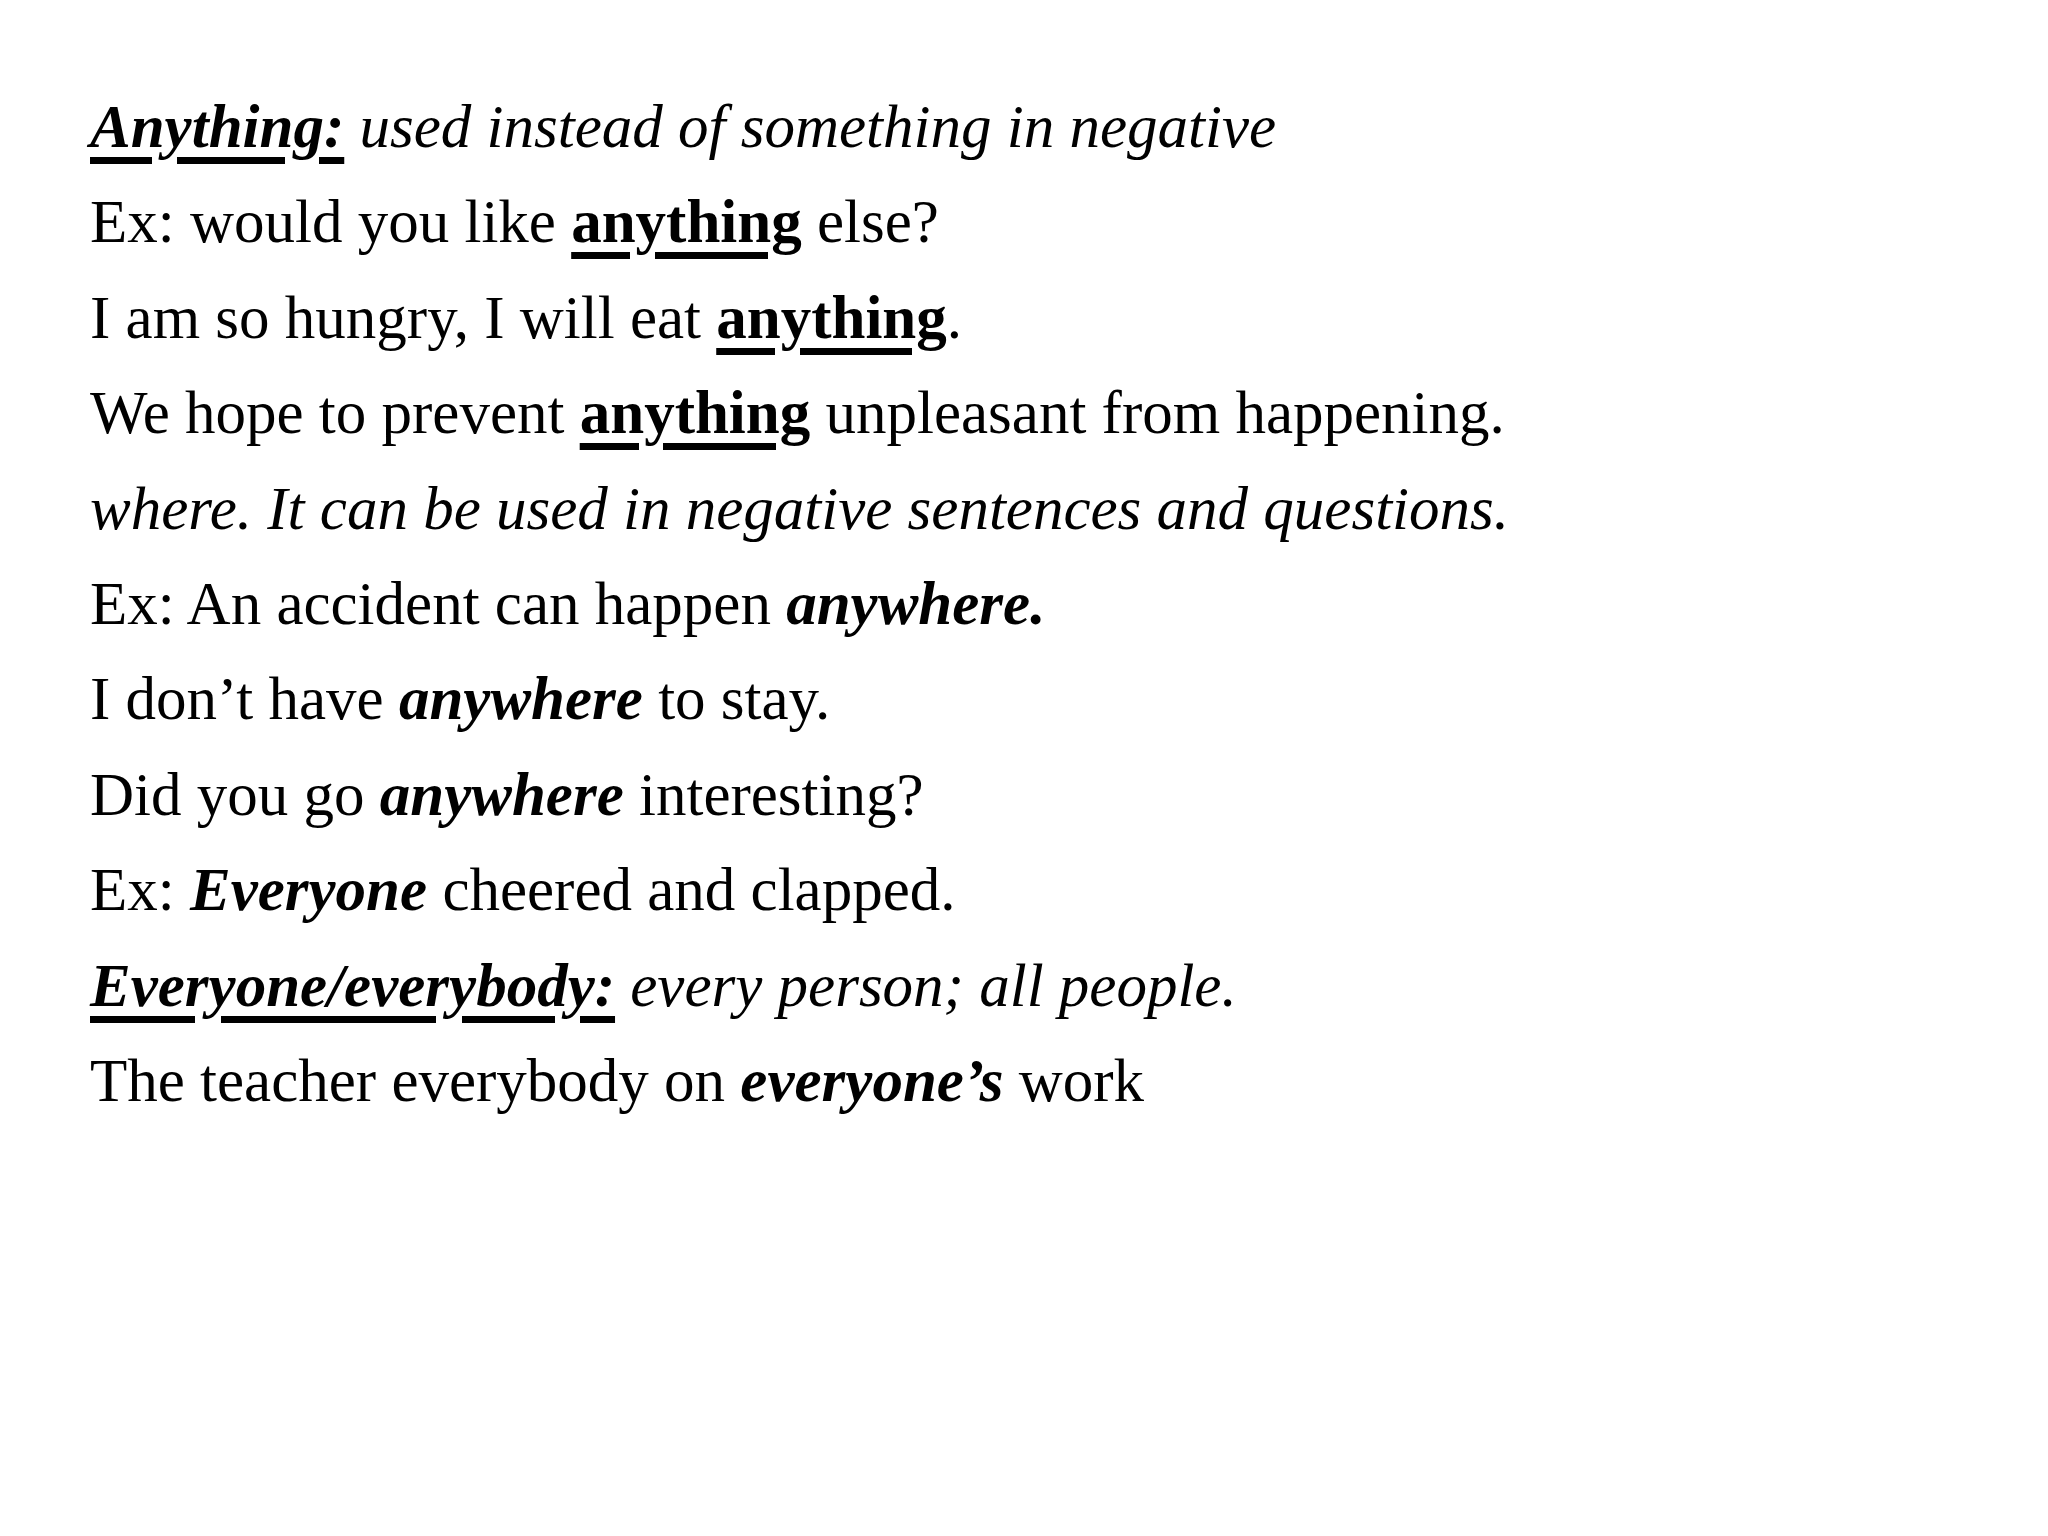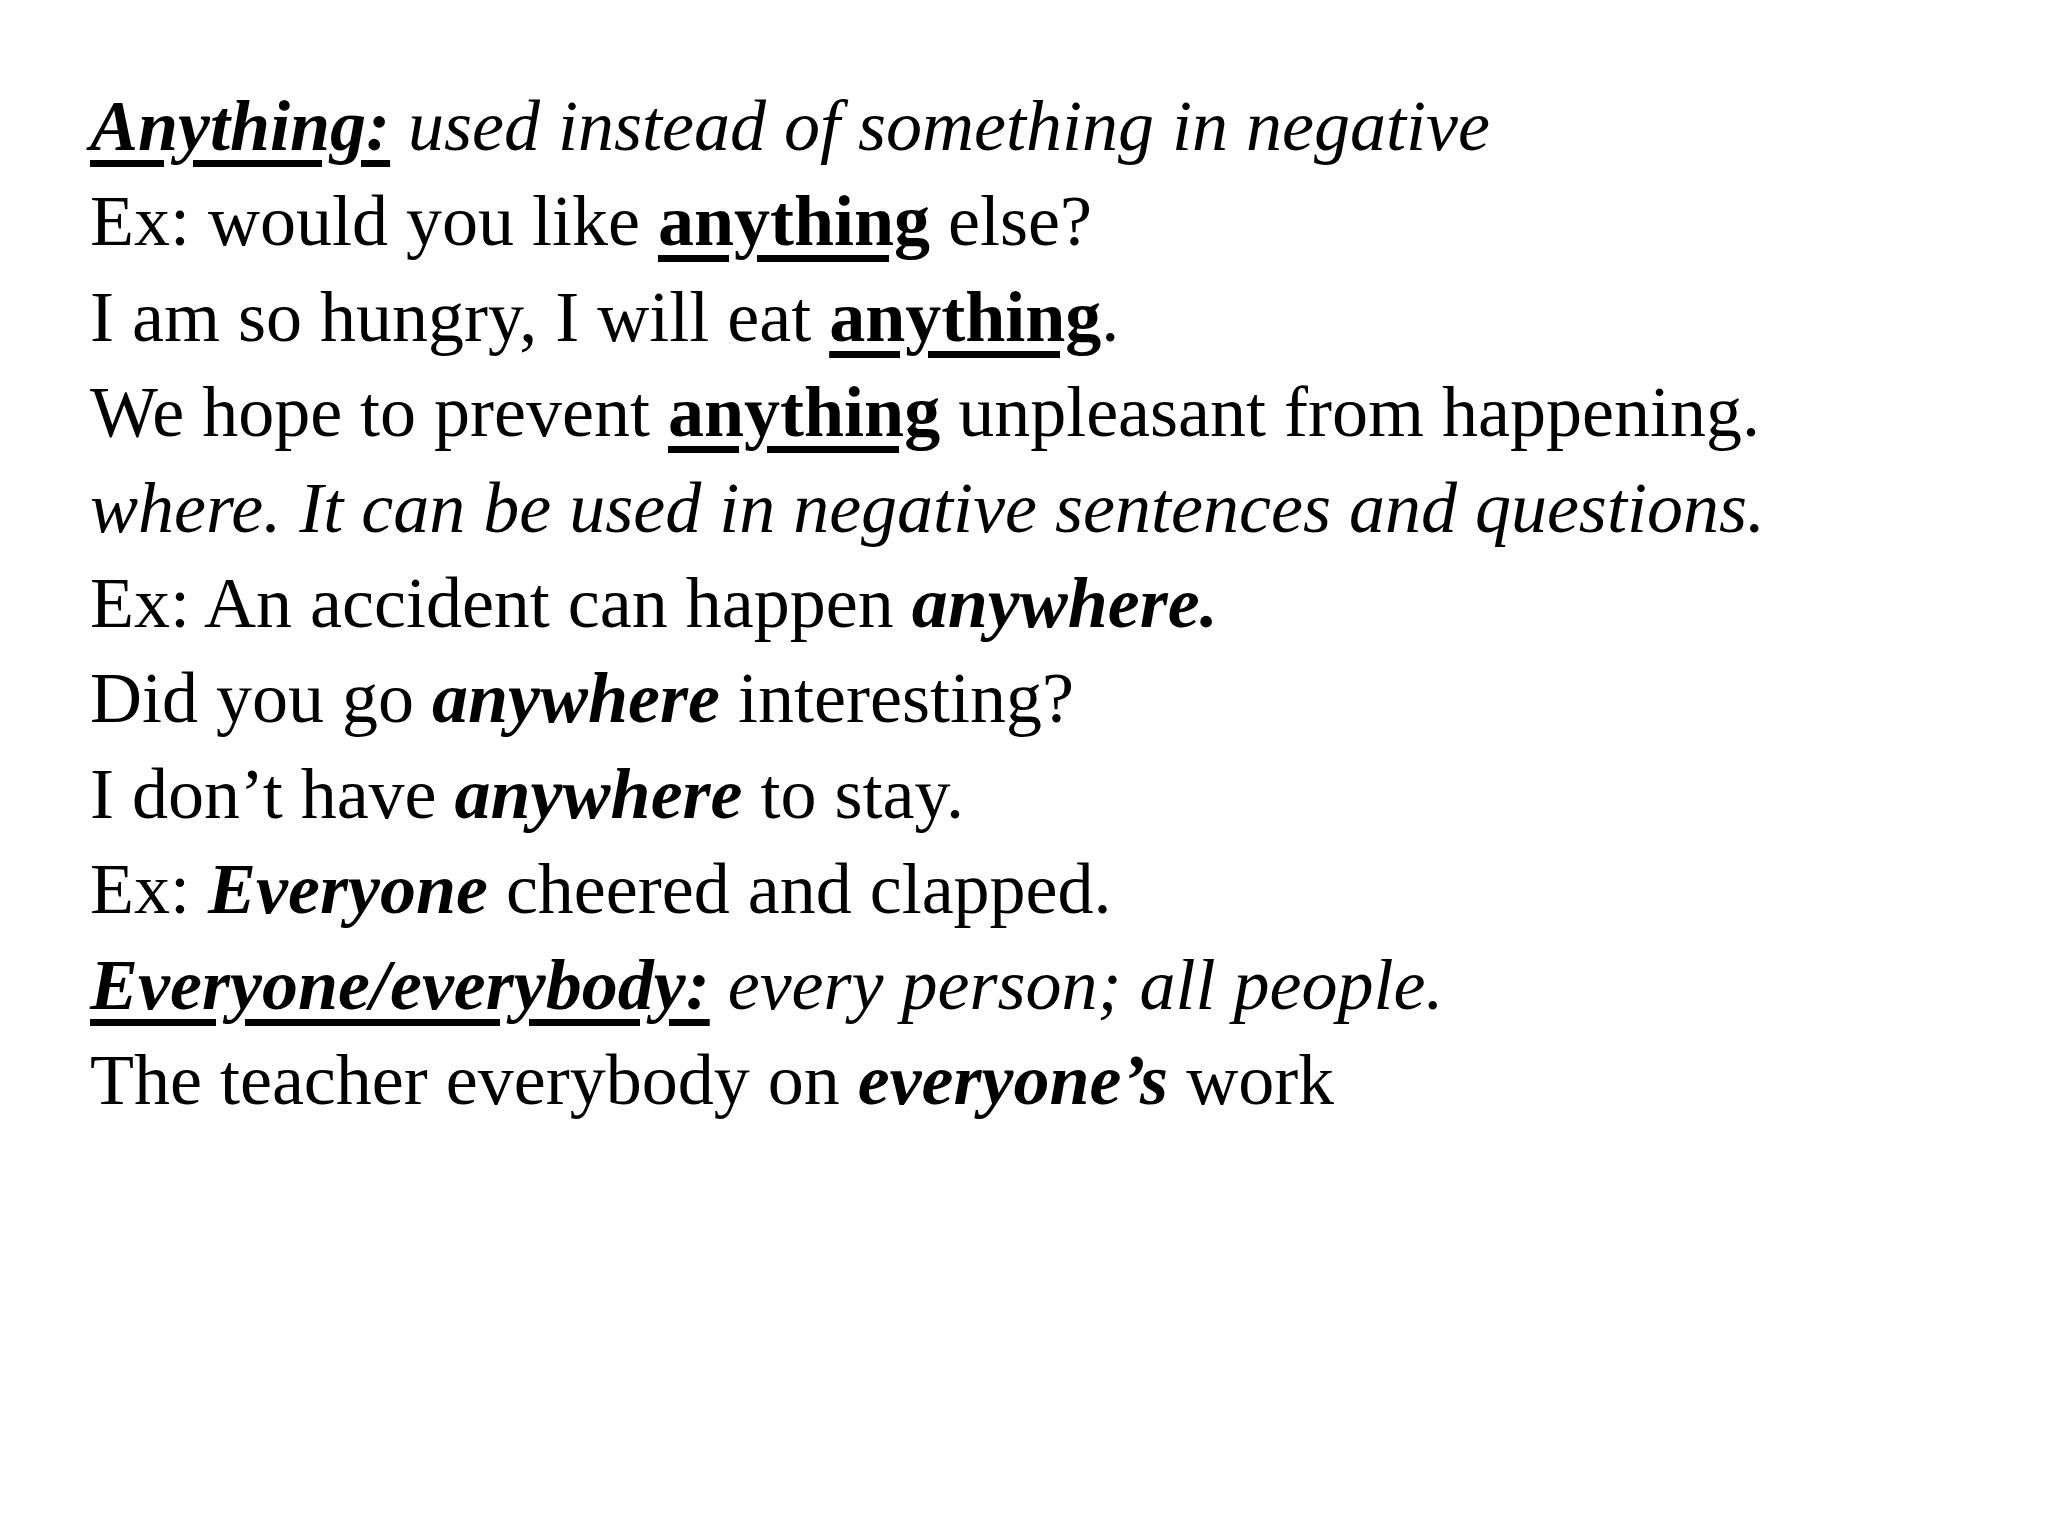--- a/index.html
+++ b/index.html
@@ -12,21 +12,21 @@
     height: 1536px;
     overflow: hidden;
     position: relative;
   }
   .page {
     position: absolute;
     left: 90px;
     top: 79px;
     width: 1940px;
     font-family: "Liberation Serif", "DejaVu Serif", serif;
-    font-size: 72px;
+    font-size: 61px;
     line-height: 95.4px;
     color: #000000;
   }
   .line {
     display: block;
     white-space: nowrap;
     height: 95.4px;
   }
   .term {
     font-weight: bold;
@@ -49,20 +49,20 @@
 
 <div class="page">
 
   <div class="line"><span class="term">Anything:</span><span class="def"> used instead of something in negative</span></div>
   <div class="line"><span>Ex: would you like </span><span class="kw-u">anything</span><span> else?</span></div>
   <div class="line"><span>I am so hungry, I will eat </span><span class="kw-u">anything</span><span>.</span></div>
   <div class="line"><span>We hope to prevent </span><span class="kw-u">anything</span><span> unpleasant from happening.</span></div>
 
   <div class="line"><span class="def">where. It can be used in negative sentences and questions.</span></div>
   <div class="line"><span>Ex: An accident can happen </span><span class="kw">anywhere.</span><span></span></div>
+  <div class="line"><span>I don’t have </span><span class="kw">anywhere</span><span> to stay.</span></div>
   <div class="line"><span>Did you go </span><span class="kw">anywhere</span><span> interesting?</span></div>
-  <div class="line"><span>I don’t have </span><span class="kw">anywhere</span><span> to stay.</span></div>
 
   <div class="line"><span>Ex: </span><span class="kw">Everyone</span><span> cheered and clapped.</span></div>
   <div class="line"><span class="term">Everyone/everybody:</span><span class="def"> every person; all people.</span></div>
   <div class="line"><span>The teacher everybody on </span><span class="kw">everyone’s</span><span> work</span></div>
 
 </div>
 
 </body></html>

